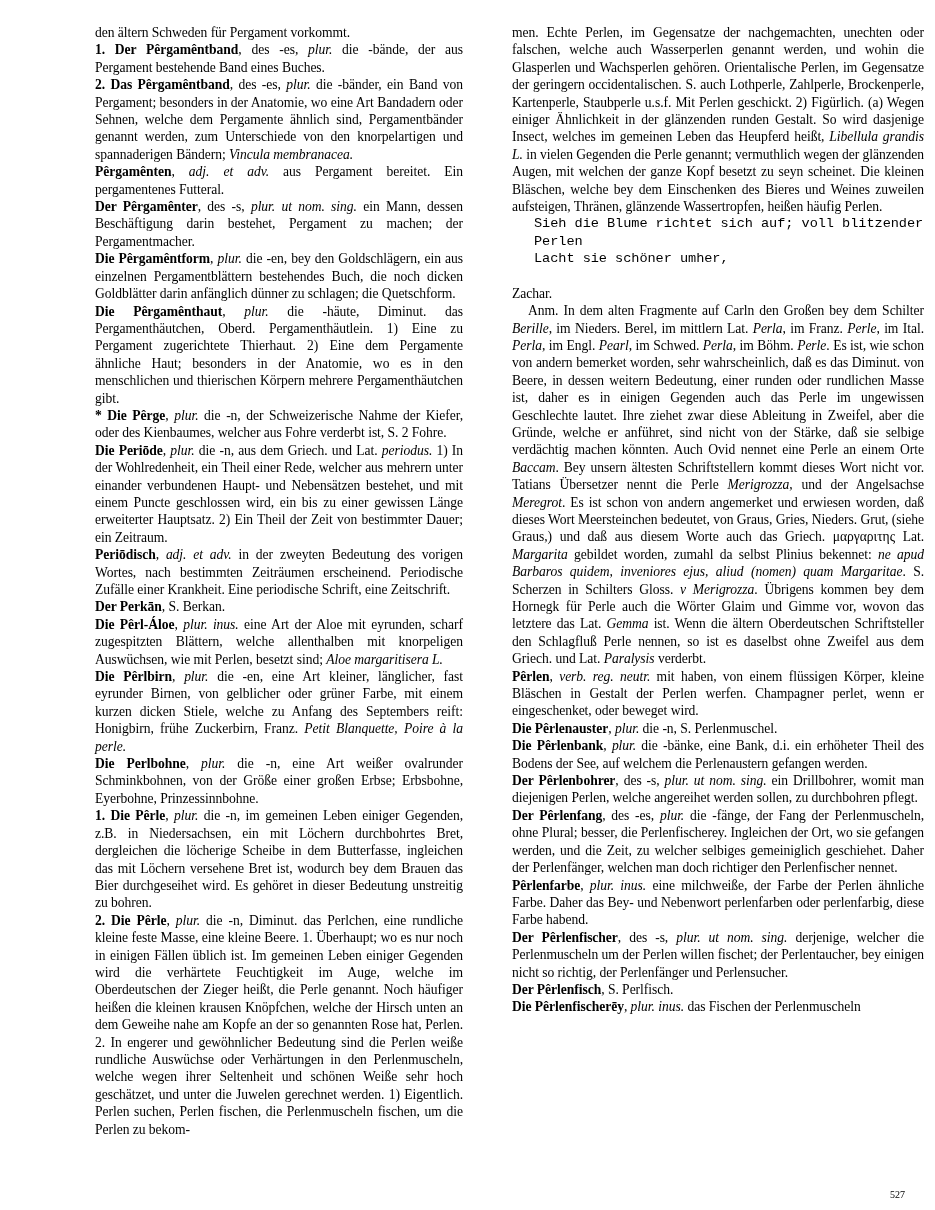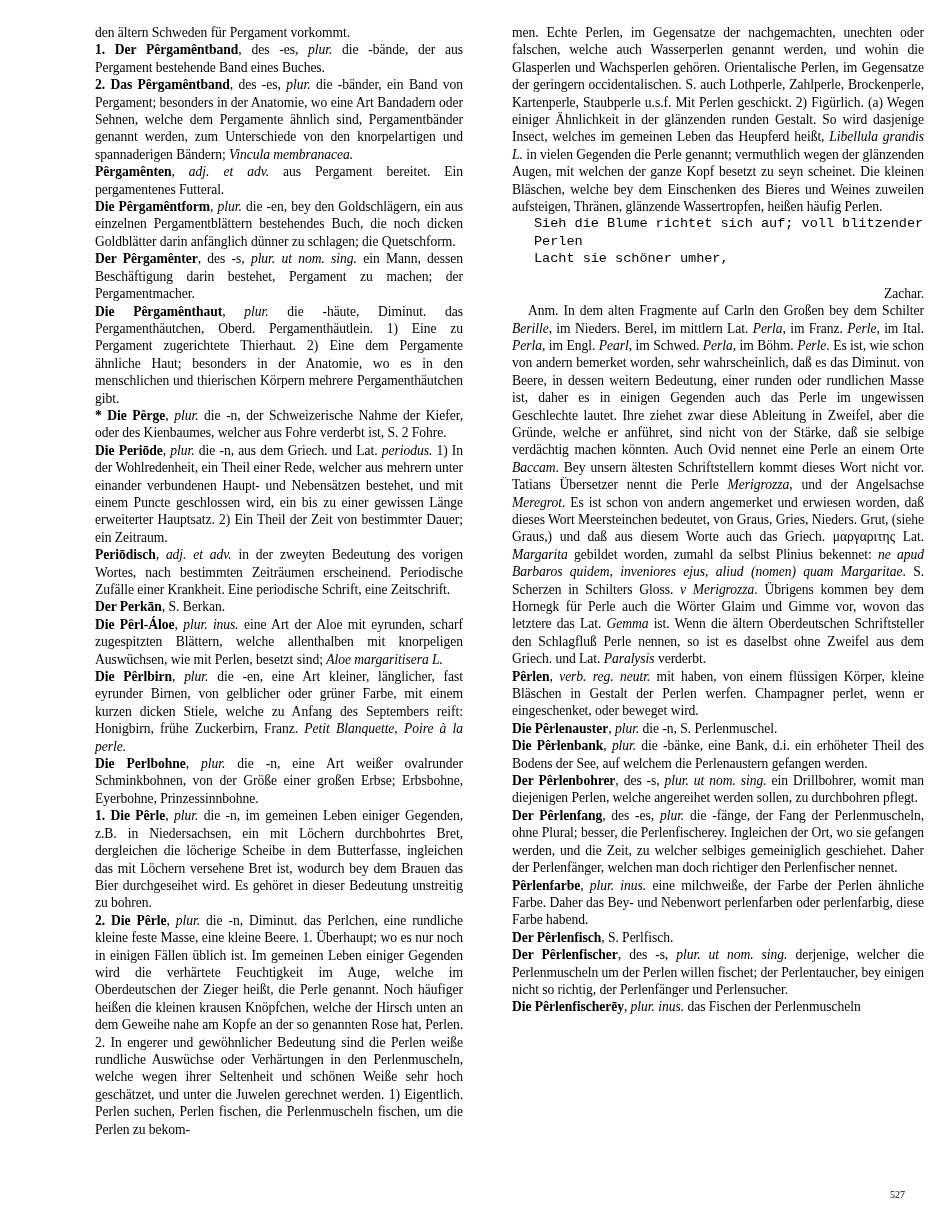--- a/index.html
+++ b/index.html
@@ -23,41 +23,41 @@
     hyphens:auto;
     -webkit-hyphens:auto;
   }
   .col-left{width:368px;margin-right:49px;}
   .col-right{width:412px;}
   p.para{margin:0;text-align:justify;}
   p.para span{display:inline;}
   .hw{font-weight:bold;}
   .it{font-style:italic;}
   p.verse{text-align:left;padding-left:22px;font-family:Liberation Mono, monospace;}
-  p.sig{text-align:right;margin-top:17px;}
+  p.sig{text-align:left;margin-top:17px;}
   p.anm{text-indent:16px;}
   .pagenum{
     position:absolute;
     right:30px;bottom:10px;
     font-size:10px;
     font-family:"Liberation Serif","DejaVu Serif",serif;
   }
 </style>
 </head>
 <body>
 
 <div class="page">
   <div class="cols">
     <div class="col col-left">
         <p class="para"><span class="tx">den ältern Schweden für Pergament vorkommt.</span></p>
         <p class="para"><span class="hw">1. Der Pêrgamêntband</span><span class="tx">, des -es, </span><span class="it">plur.</span><span class="tx"> die -bände, der aus Pergament bestehende Band eines Buches.</span></p>
         <p class="para"><span class="hw">2. Das Pêrgamêntband</span><span class="tx">, des -es, </span><span class="it">plur.</span><span class="tx"> die -bänder, ein Band von Pergament; besonders in der Anatomie, wo eine Art Bandadern oder Sehnen, welche dem Pergamente ähnlich sind, Pergamentbänder genannt werden, zum Unterschiede von den knorpelartigen und spannaderigen Bändern; </span><span class="it">Vincula membranacea.</span></p>
         <p class="para"><span class="hw">Pêrgamênten</span><span class="tx">, </span><span class="it">adj. et adv.</span><span class="tx"> aus Pergament bereitet. Ein pergamentenes Futteral.</span></p>
+        <p class="para"><span class="hw">Der Pêrgamênter</span><span class="tx">, des -s, </span><span class="it">plur. ut nom. sing.</span><span class="tx"> ein Mann, dessen Beschäftigung darin bestehet, Pergament zu machen; der Pergamentmacher.</span></p>
         <p class="para"><span class="hw">Die Pêrgamêntform</span><span class="tx">, </span><span class="it">plur.</span><span class="tx"> die -en, bey den Goldschlägern, ein aus einzelnen Pergamentblättern bestehendes Buch, die noch dicken Goldblätter darin anfänglich dünner zu schlagen; die Quetschform.</span></p>
-        <p class="para"><span class="hw">Der Pêrgamênter</span><span class="tx">, des -s, </span><span class="it">plur. ut nom. sing.</span><span class="tx"> ein Mann, dessen Beschäftigung darin bestehet, Pergament zu machen; der Pergamentmacher.</span></p>
         <p class="para"><span class="hw">Die Pêrgamênthaut</span><span class="tx">, </span><span class="it">plur.</span><span class="tx"> die -häute, Diminut. das Pergamenthäutchen, Oberd. Pergamenthäutlein. 1) Eine zu Pergament zugerichtete Thierhaut. 2) Eine dem Pergamente ähnliche Haut; besonders in der Anatomie, wo es in den menschlichen und thierischen Körpern mehrere Pergamenthäutchen gibt.</span></p>
         <p class="para"><span class="hw">* Die Pêrge</span><span class="tx">, </span><span class="it">plur.</span><span class="tx"> die -n, der Schweizerische Nahme der Kiefer, oder des Kienbaumes, welcher aus Fohre verderbt ist, S. 2 Fohre.</span></p>
         <p class="para"><span class="hw">Die Periōde</span><span class="tx">, </span><span class="it">plur.</span><span class="tx"> die -n, aus dem Griech. und Lat. </span><span class="it">periodus.</span><span class="tx"> 1) In der Wohlredenheit, ein Theil einer Rede, welcher aus mehrern unter einander verbundenen Haupt- und Nebensätzen bestehet, und mit einem Puncte geschlossen wird, ein bis zu einer gewissen Länge erweiterter Hauptsatz. 2) Ein Theil der Zeit von bestimmter Dauer; ein Zeitraum.</span></p>
         <p class="para"><span class="hw">Periōdisch</span><span class="tx">, </span><span class="it">adj. et adv.</span><span class="tx"> in der zweyten Bedeutung des vorigen Wortes, nach bestimmten Zeiträumen erscheinend. Periodische Zufälle einer Krankheit. Eine periodische Schrift, eine Zeitschrift.</span></p>
         <p class="para"><span class="hw">Der Perkān</span><span class="tx">, S. Berkan.</span></p>
         <p class="para"><span class="hw">Die Pêrl-Áloe</span><span class="tx">, </span><span class="it">plur. inus.</span><span class="tx"> eine Art der Aloe mit eyrunden, scharf zugespitzten Blättern, welche allenthalben mit knorpeligen Auswüchsen, wie mit Perlen, besetzt sind; </span><span class="it">Aloe margaritisera L.</span></p>
         <p class="para"><span class="hw">Die Pêrlbirn</span><span class="tx">, </span><span class="it">plur.</span><span class="tx"> die -en, eine Art kleiner, länglicher, fast eyrunder Birnen, von gelblicher oder grüner Farbe, mit einem kurzen dicken Stiele, welche zu Anfang des Septembers reift: Honigbirn, frühe Zuckerbirn, Franz. </span><span class="it">Petit Blanquette, Poire à la perle.</span></p>
         <p class="para"><span class="hw">Die Perlbohne</span><span class="tx">, </span><span class="it">plur.</span><span class="tx"> die -n, eine Art weißer ovalrunder Schminkbohnen, von der Größe einer großen Erbse; Erbsbohne, Eyerbohne, Prinzessinnbohne.</span></p>
         <p class="para"><span class="hw">1. Die Pêrle</span><span class="tx">, </span><span class="it">plur.</span><span class="tx"> die -n, im gemeinen Leben einiger Gegenden, z.B. in Niedersachsen, ein mit Löchern durchbohrtes Bret, dergleichen die löcherige Scheibe in dem Butterfasse, ingleichen das mit Löchern versehene Bret ist, wodurch bey dem Brauen das Bier durchgeseihet wird. Es gehöret in dieser Bedeutung unstreitig zu bohren.</span></p>
         <p class="para"><span class="hw">2. Die Pêrle</span><span class="tx">, </span><span class="it">plur.</span><span class="tx"> die -n, Diminut. das Perlchen, eine rundliche kleine feste Masse, eine kleine Beere. 1. Überhaupt; wo es nur noch in einigen Fällen üblich ist. Im gemeinen Leben einiger Gegenden wird die verhärtete Feuchtigkeit im Auge, welche im Oberdeutschen der Zieger heißt, die Perle genannt. Noch häufiger heißen die kleinen krausen Knöpfchen, welche der Hirsch unten an dem Geweihe nahe am Kopfe an der so genannten Rose hat, Perlen. 2. In engerer und gewöhnlicher Bedeutung sind die Perlen weiße rundliche Auswüchse oder Verhärtungen in den Perlenmuscheln, welche wegen ihrer Seltenheit und schönen Weiße sehr hoch geschätzet, und unter die Juwelen gerechnet werden. 1) Eigentlich. Perlen suchen, Perlen fischen, die Perlenmuscheln fischen, um die Perlen zu bekom-</span></p>
@@ -67,19 +67,19 @@
         <p class="para verse"><span class="tx">Sieh die Blume richtet sich auf; voll blitzender Perlen</span></p>
         <p class="para verse"><span class="tx">Lacht sie schöner umher,</span></p>
         <p class="para sig"><span class="tx">Zachar.</span></p>
         <p class="para anm"><span class="tx">Anm. In dem alten Fragmente auf Carln den Großen bey dem Schilter </span><span class="it">Berille</span><span class="tx">, im Nieders. Berel, im mittlern Lat. </span><span class="it">Perla</span><span class="tx">, im Franz. </span><span class="it">Perle</span><span class="tx">, im Ital. </span><span class="it">Perla</span><span class="tx">, im Engl. </span><span class="it">Pearl</span><span class="tx">, im Schwed. </span><span class="it">Perla</span><span class="tx">, im Böhm. </span><span class="it">Perle</span><span class="tx">. Es ist, wie schon von andern bemerket worden, sehr wahrscheinlich, daß es das Diminut. von Beere, in dessen weitern Bedeutung, einer runden oder rundlichen Masse ist, daher es in einigen Gegenden auch das Perle im ungewissen Geschlechte lautet. Ihre ziehet zwar diese Ableitung in Zweifel, aber die Gründe, welche er anführet, sind nicht von der Stärke, daß sie selbige verdächtig machen könnten. Auch Ovid nennet eine Perle an einem Orte </span><span class="it">Baccam</span><span class="tx">. Bey unsern ältesten Schriftstellern kommt dieses Wort nicht vor. Tatians Übersetzer nennt die Perle </span><span class="it">Merigrozza</span><span class="tx">, und der Angelsachse </span><span class="it">Meregrot</span><span class="tx">. Es ist schon von andern angemerket und erwiesen worden, daß dieses Wort Meersteinchen bedeutet, von Graus, Gries, Nieders. Grut, (siehe Graus,) und daß aus diesem Worte auch das Griech. μαργαριτης Lat. </span><span class="it">Margarita</span><span class="tx"> gebildet worden, zumahl da selbst Plinius bekennet: </span><span class="it">ne apud Barbaros quidem, inveniores ejus, aliud (nomen) quam Margaritae</span><span class="tx">. S. Scherzen in Schilters Gloss. </span><span class="it">v Merigrozza</span><span class="tx">. Übrigens kommen bey dem Hornegk für Perle auch die Wörter Glaim und Gimme vor, wovon das letztere das Lat. </span><span class="it">Gemma</span><span class="tx"> ist. Wenn die ältern Oberdeutschen Schriftsteller den Schlagfluß Perle nennen, so ist es daselbst ohne Zweifel aus dem Griech. und Lat. </span><span class="it">Paralysis</span><span class="tx"> verderbt.</span></p>
         <p class="para"><span class="hw">Pêrlen</span><span class="tx">, </span><span class="it">verb. reg. neutr.</span><span class="tx"> mit haben, von einem flüssigen Körper, kleine Bläschen in Gestalt der Perlen werfen. Champagner perlet, wenn er eingeschenket, oder beweget wird.</span></p>
         <p class="para"><span class="hw">Die Pêrlenauster</span><span class="tx">, </span><span class="it">plur.</span><span class="tx"> die -n, S. Perlenmuschel.</span></p>
         <p class="para"><span class="hw">Die Pêrlenbank</span><span class="tx">, </span><span class="it">plur.</span><span class="tx"> die -bänke, eine Bank, d.i. ein erhöheter Theil des Bodens der See, auf welchem die Perlenaustern gefangen werden.</span></p>
         <p class="para"><span class="hw">Der Pêrlenbohrer</span><span class="tx">, des -s, </span><span class="it">plur. ut nom. sing.</span><span class="tx"> ein Drillbohrer, womit man diejenigen Perlen, welche angereihet werden sollen, zu durchbohren pflegt.</span></p>
         <p class="para"><span class="hw">Der Pêrlenfang</span><span class="tx">, des -es, </span><span class="it">plur.</span><span class="tx"> die -fänge, der Fang der Perlenmuscheln, ohne Plural; besser, die Perlenfischerey. Ingleichen der Ort, wo sie gefangen werden, und die Zeit, zu welcher selbiges gemeiniglich geschiehet. Daher der Perlenfänger, welchen man doch richtiger den Perlenfischer nennet.</span></p>
         <p class="para"><span class="hw">Pêrlenfarbe</span><span class="tx">, </span><span class="it">plur. inus.</span><span class="tx"> eine milchweiße, der Farbe der Perlen ähnliche Farbe. Daher das Bey- und Nebenwort perlenfarben oder perlenfarbig, diese Farbe habend.</span></p>
+        <p class="para"><span class="hw">Der Pêrlenfischer</span><span class="tx">, des -s, </span><span class="it">plur. ut nom. sing.</span><span class="tx"> derjenige, welcher die Perlenmuscheln um der Perlen willen fischet; der Perlentaucher, bey einigen nicht so richtig, der Perlenfänger und Perlensucher.</span></p>
         <p class="para"><span class="hw">Der Pêrlenfisch</span><span class="tx">, S. Perlfisch.</span></p>
-        <p class="para"><span class="hw">Der Pêrlenfischer</span><span class="tx">, des -s, </span><span class="it">plur. ut nom. sing.</span><span class="tx"> derjenige, welcher die Perlenmuscheln um der Perlen willen fischet; der Perlentaucher, bey einigen nicht so richtig, der Perlenfänger und Perlensucher.</span></p>
         <p class="para"><span class="hw">Die Pêrlenfischerēy</span><span class="tx">, </span><span class="it">plur. inus.</span><span class="tx"> das Fischen der Perlenmuscheln</span></p>
       </div>
   </div>
   <div class="pagenum">527</div>
 </div>
 
 </body></html>

